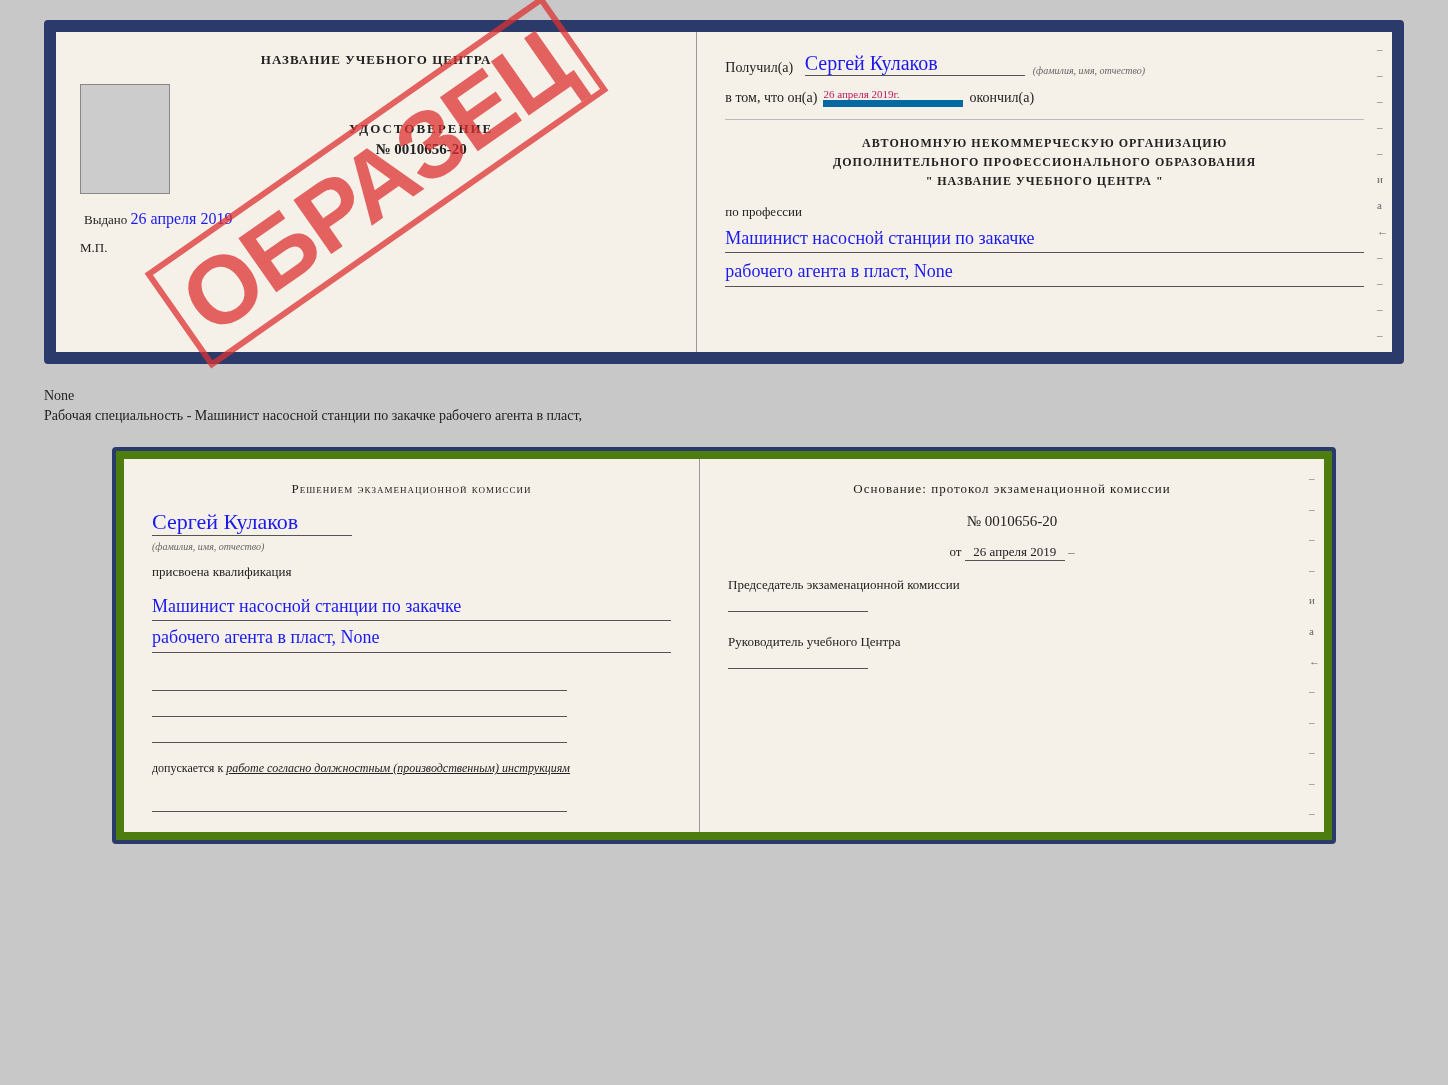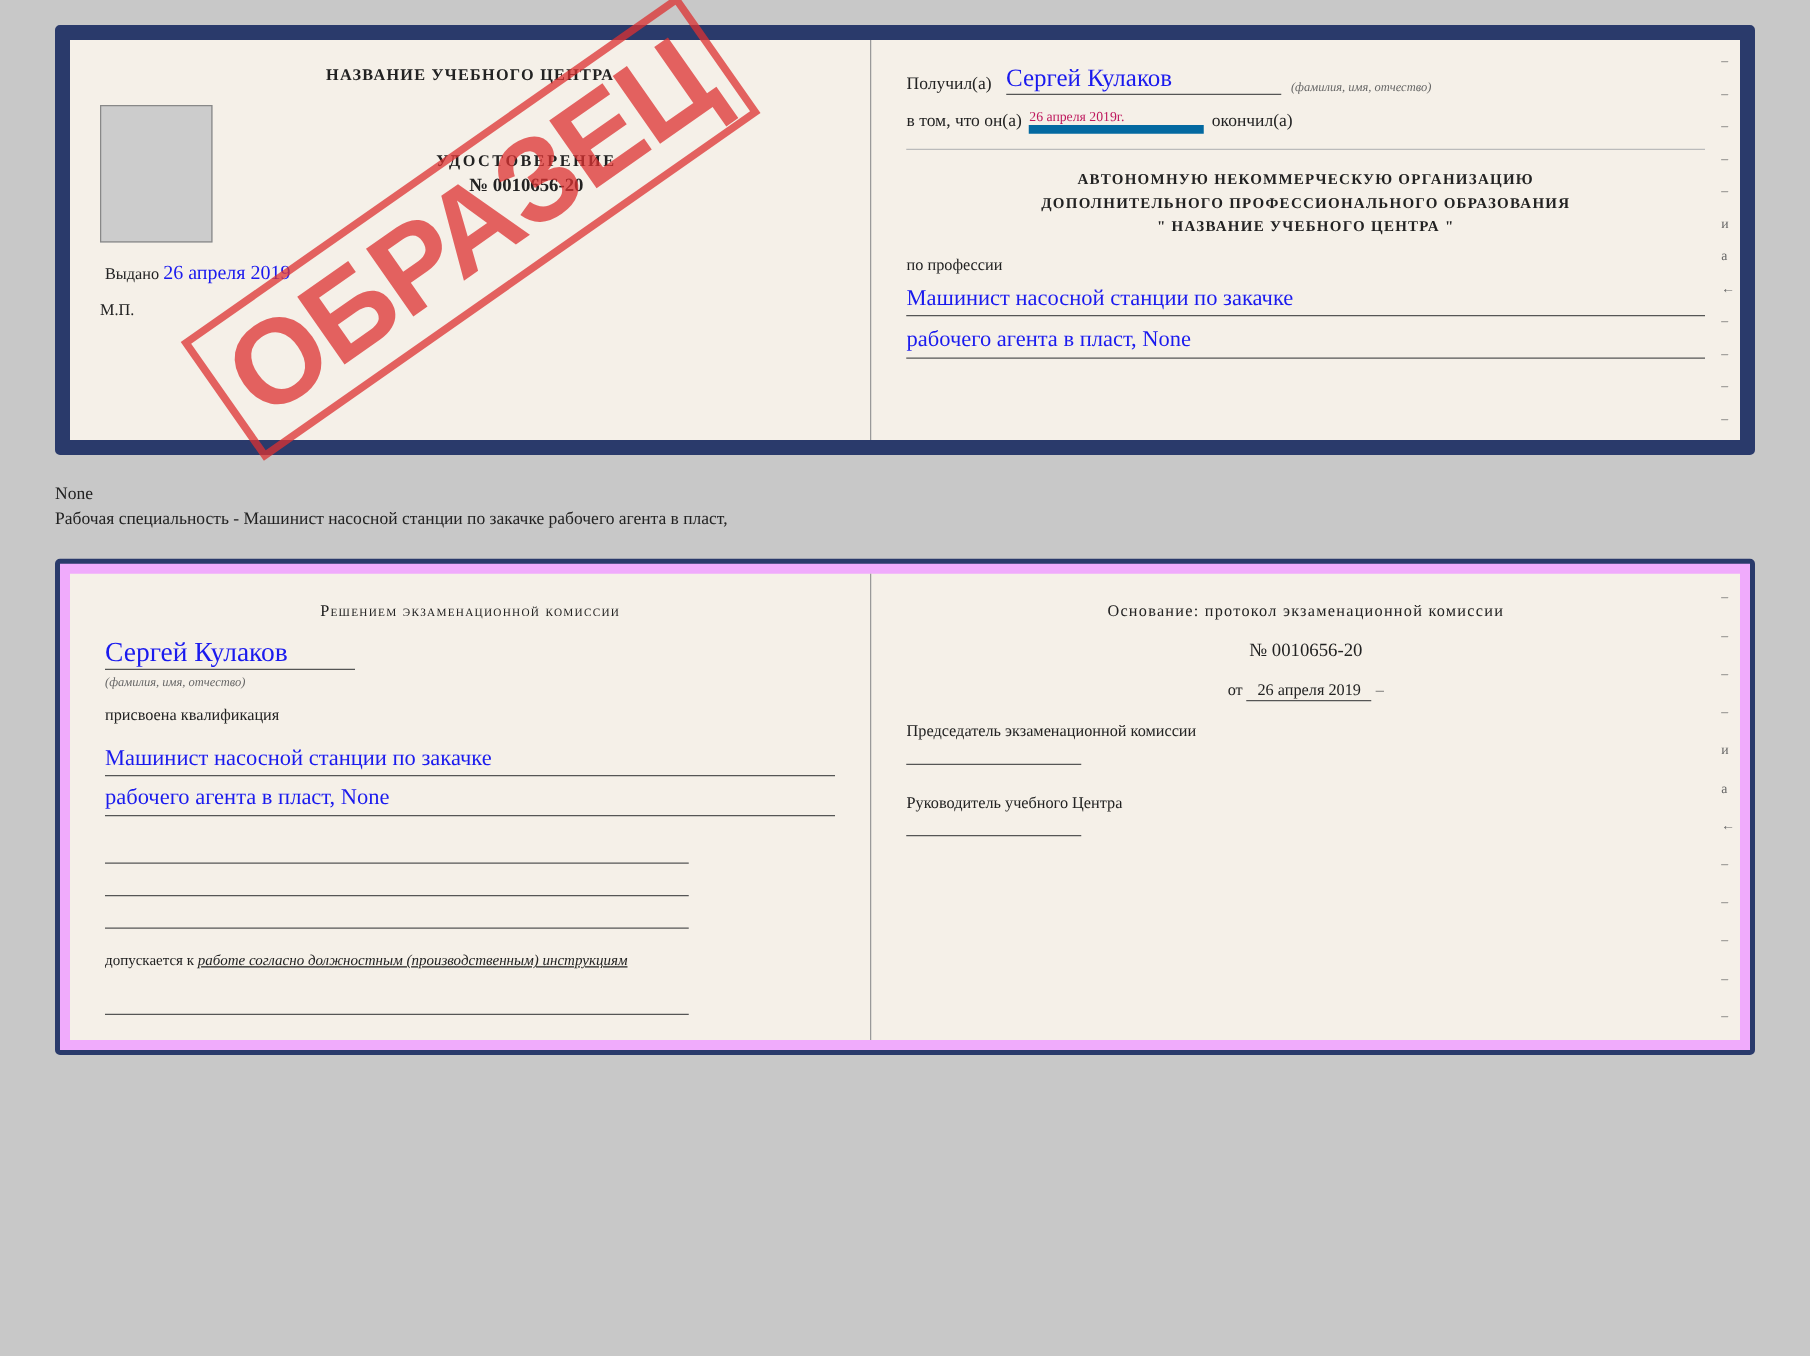--- a/index.html
+++ b/index.html
@@ -242,25 +242,25 @@
     .separator-text {
       width: 1360px;
       font-size: 14px;
       color: #222;
       padding: 6px 0;
       line-height: 1.4;
     }
 
     
     .bottom-doc-outer {
-      background: #f0abfc;
+      background: #4d7c0f;
       border: 4px solid #2a3a6b;
       border-radius: 4px;
       padding: 8px;
-      width: 1360px;
+      width: 1224px;
     }
 
     .bottom-doc-inner {
       background: #f5f0e8;
       display: flex;
       width: 100%;
       min-height: 340px;
     }
 
     .bottom-left {

